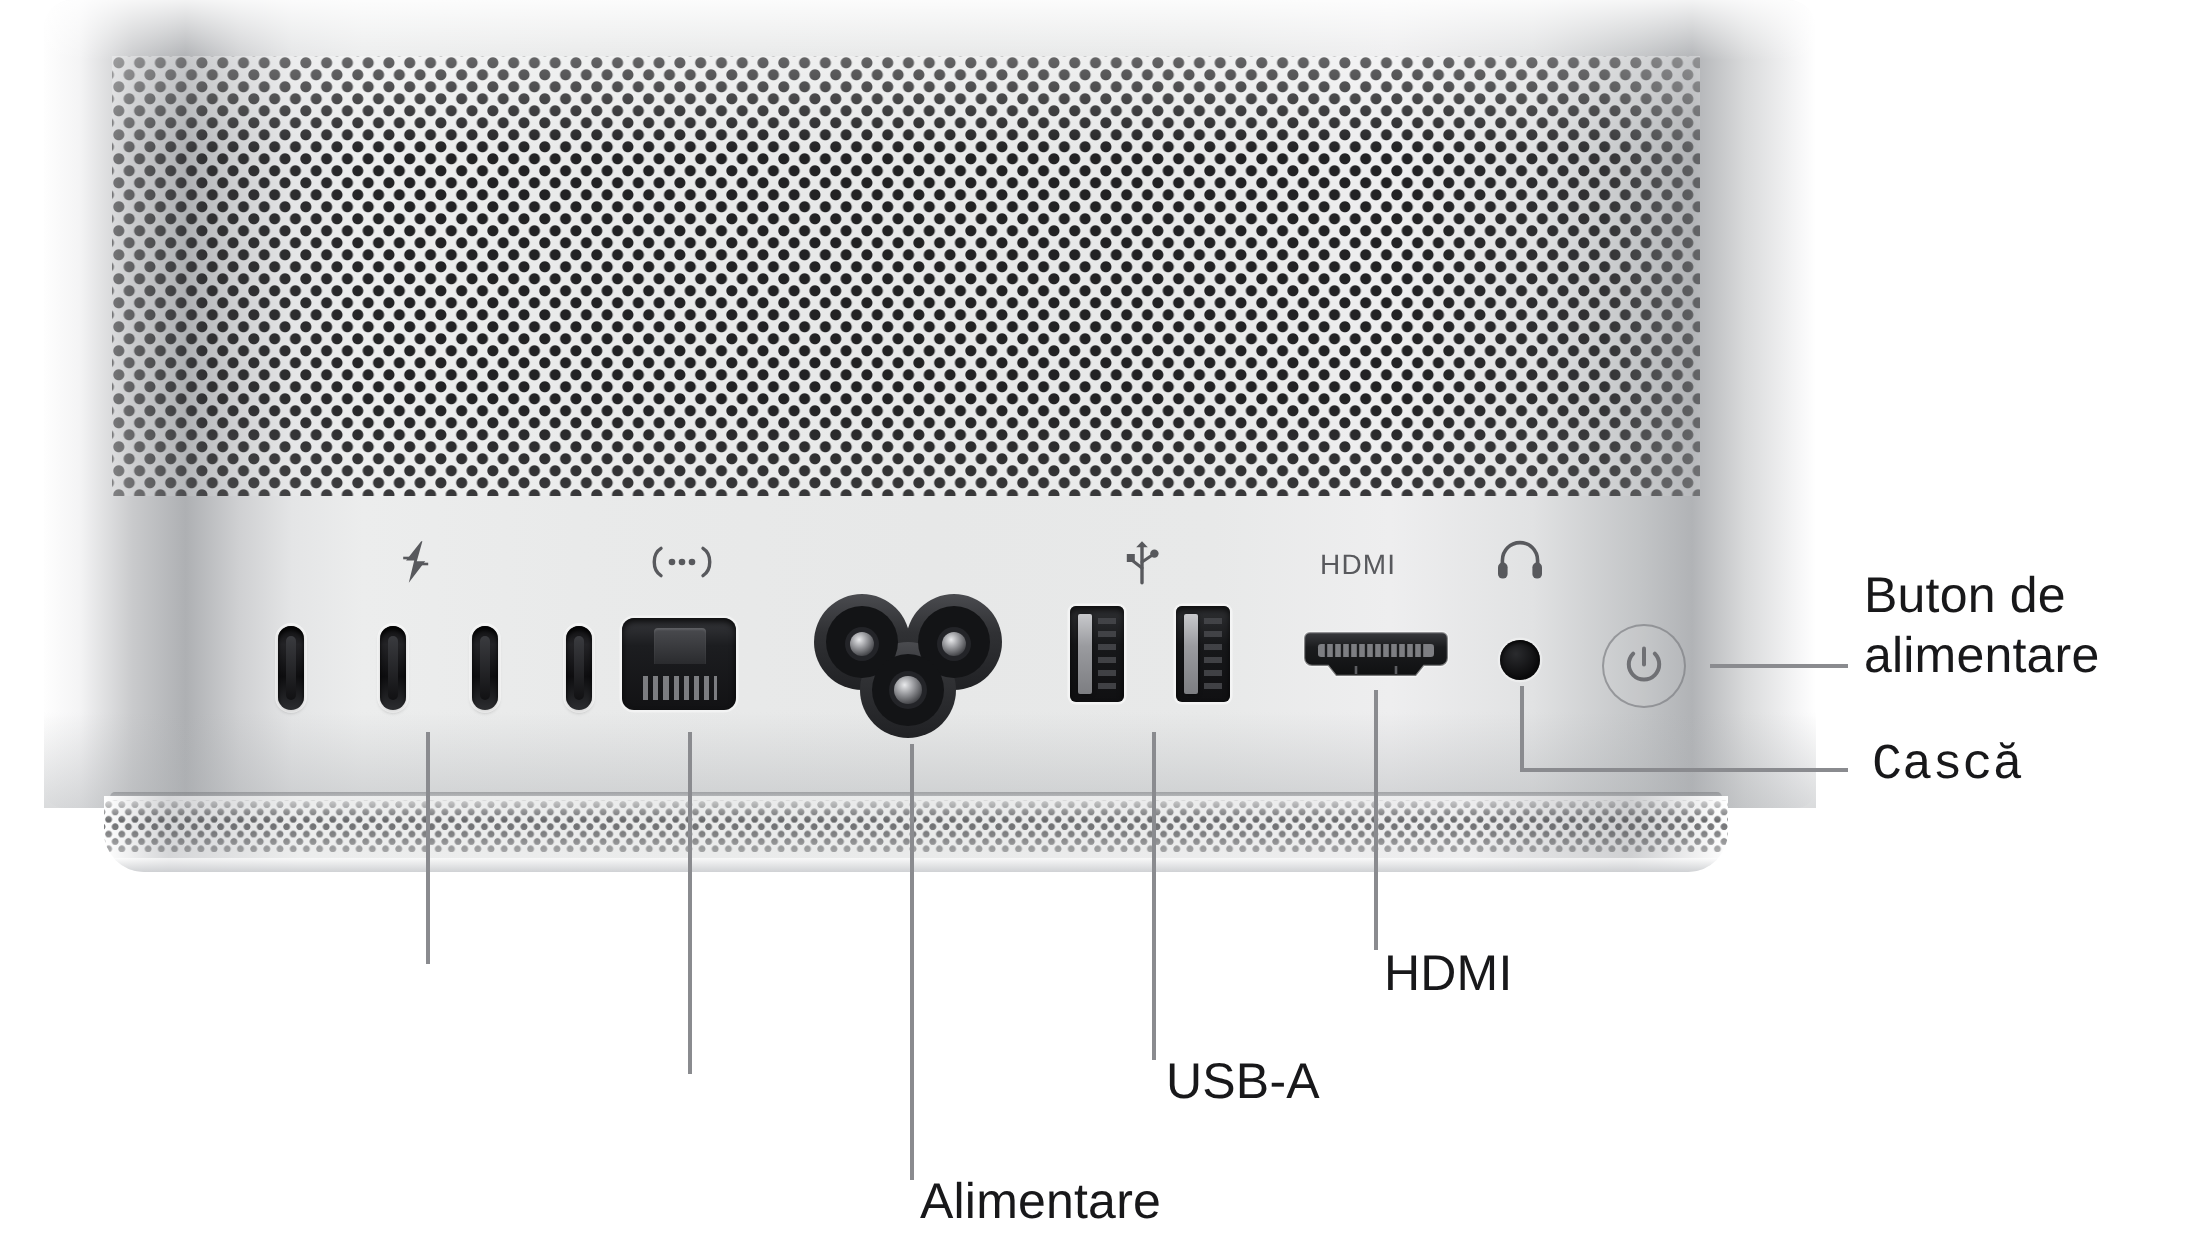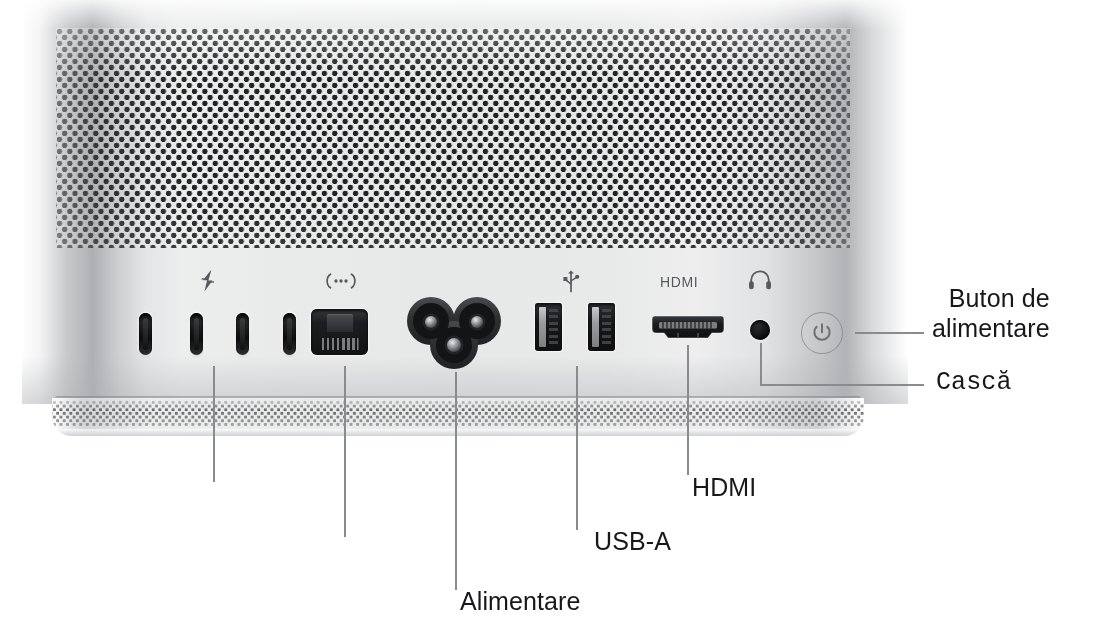--- a/index.html
+++ b/index.html
@@ -167,21 +167,21 @@
   
   .leader{position:absolute;background:#8a8b8f;}
   .leader.v{width:1.6px;}
   .leader.h{height:1.6px;}
 
   
   .label{
     position:absolute;color:#18181a;font-size:25px;line-height:30px;
     white-space:pre;letter-spacing:.1px;
   }
-  .label.r{text-align:right;}
+  .label.r{text-align:left;}
 </style>
 </head>
 <body>
 
 <div id="stage">
 
   <div class="device">
     <div class="device-toplight"></div>
     <div class="device-bottomshade"></div>
   </div>
@@ -342,21 +342,21 @@
 
   <div class="leader v" style="left:760px;top:343px;height:42px;"></div>
   <div class="leader h" style="left:760px;top:384px;width:164px;"></div>
 
   <div class="leader h" style="left:855px;top:332px;width:69px;"></div>
 
 
 
   <div class="label" style="left:460px;top:586px;">Alimentare</div>
 
-  <div class="label" style="left:583px;top:526px;margin-left:11px;">USB-A</div>
+  <div class="label" style="left:583px;top:526px;">USB-A</div>
 
   <div class="label" style="left:692px;top:472px;">HDMI</div>
 
   <div class="label r" style="left:932px;top:283px;">Buton de
 alimentare</div>
 
   <div class="label r" style="left:936px;top:368px;font-family:Liberation Mono, monospace;">Cască</div>
 
 </div>
 

